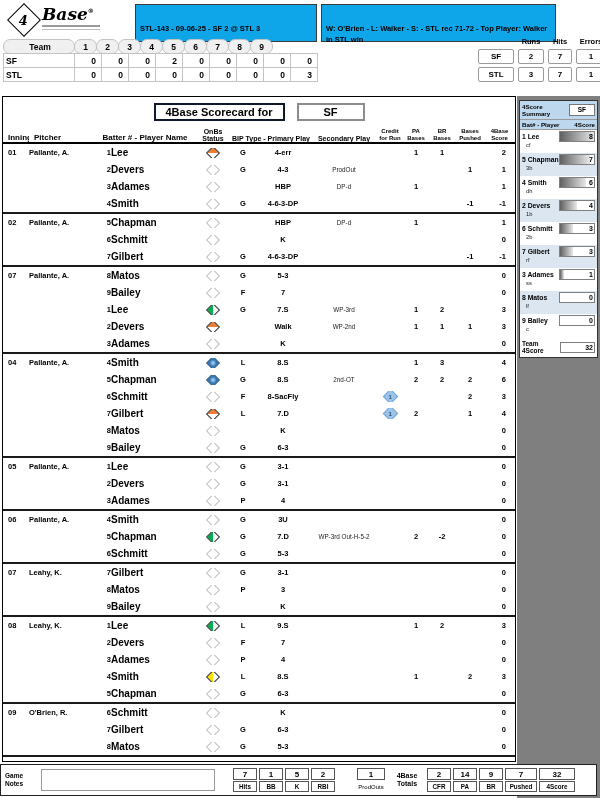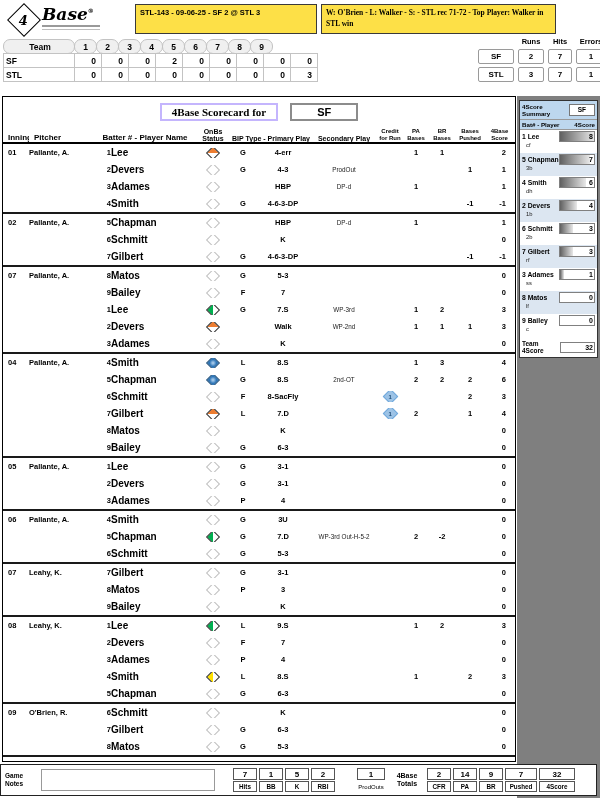--- a/index.html
+++ b/index.html
@@ -7,24 +7,24 @@
        font-family:"Liberation Sans",sans-serif;color:#000;}
   
   .logo{position:absolute;left:8px;top:4px;display:flex;align-items:flex-start;}
   .logo-diamond{width:22px;height:22px;border:1.6px solid #000;transform:rotate(45deg);
     margin:4px 6px 0 4px;display:flex;align-items:center;justify-content:center;background:#fff;}
   .logo-4{transform:rotate(-45deg);font-family:"DejaVu Serif",serif;font-style:italic;
     font-weight:bold;font-size:13px;}
   .logo-word{font-family:"DejaVu Serif",serif;font-style:italic;font-weight:bold;font-size:17px;margin-top:2px;}
   .logo-reg{font-size:6px;vertical-align:super;}
   .logo-tag{height:7px;width:58px;background:linear-gradient(#9a9a9a 2px,transparent 2px,transparent 4px,#bdbdbd 4px,#bdbdbd 5px,transparent 5px);margin-top:1px;}
-  .hdr-box{position:absolute;top:4px;border:1px solid #3a3a3a;background:#fde047;
-    font-size:7.5px;font-weight:bold;padding:2px 4px;box-sizing:border-box;line-height:1.5;}
+  .hdr-box{position:absolute;top:4px;border:1px solid #3a3a3a;background:#0ea5e9;
+    font-size:7.5px;font-weight:bold;padding:18px 4px;box-sizing:border-box;line-height:1.5;}
   #game-info{left:135px;width:182px;height:30px;}
-  #result-info{left:321px;width:235px;height:30px;font-family:Liberation Serif, serif;}
+  #result-info{left:321px;width:235px;height:30px;}
   
   #linescore{position:absolute;left:4px;top:40px;}
   .ls-row{display:flex;}
   .ls-cell{border:1px solid #c3c3c3;margin-left:-1px;margin-top:-1px;height:13px;
     box-sizing:content-box;font-size:8.5px;font-weight:bold;display:flex;align-items:center;}
   .ls-head{background:#f0f0f0;justify-content:center;border-radius:7px;}
   .ls-team{width:68px;padding-left:2px;}
   .ls-num{width:21px;justify-content:flex-end;padding-right:5px;}
   .ls-numh{width:21px;justify-content:center;padding-right:0;}
   
@@ -32,21 +32,21 @@
   .rhe-row{display:flex;align-items:center;margin-top:3px;}
   .rhe-lab{font-size:7.5px;font-weight:bold;text-align:center;}
   .rhe-box{border:1px solid #9a9a9a;border-radius:2px;height:13px;background:#fff;
     font-size:8px;font-weight:bold;display:flex;align-items:center;justify-content:center;margin-left:4px;}
   
   #gray-bg{position:absolute;left:517px;top:96px;width:83px;height:702px;background:#7f7f7f;}
   
   #scorecard{position:absolute;left:2px;top:96px;width:514px;height:666px;background:#fff;
     border:1.5px solid #000;box-sizing:border-box;overflow:hidden;}
   .sc-titlerow{display:flex;justify-content:center;gap:12px;padding-top:3px;height:23px;align-items:center;}
-  .sc-title-box{border:2px solid #c4b5fd;font-size:11px;font-weight:bold;padding:1px 10px;background:#fff;font-family:Liberation Serif, serif;}
+  .sc-title-box{border:2px solid #0f172a;font-size:11px;font-weight:bold;padding:1px 10px;background:#fff;}
   .sc-team-box{border:2px solid #8c8c8c;width:64px;text-align:center;font-size:11px;font-weight:bold;padding:1px 0;background:#fff;}
   #sc-headers{display:flex;align-items:flex-end;height:19px;border-bottom:2px solid #000;}
   .h-main{font-size:8px;font-weight:bold;}
   .h-left{text-align:left;padding-left:5px;box-sizing:border-box;}
   .h-center{text-align:center;}
   .h-mid{font-size:7px;font-weight:600;text-align:center;}
   .h-small{font-size:6px;font-weight:bold;text-align:center;line-height:1.15;}
   .inning-section{border-bottom:2px solid #1a1a1a;}
   .srow{display:flex;height:17px;align-items:center;}
   .cell{box-sizing:border-box;overflow:hidden;white-space:nowrap;}

